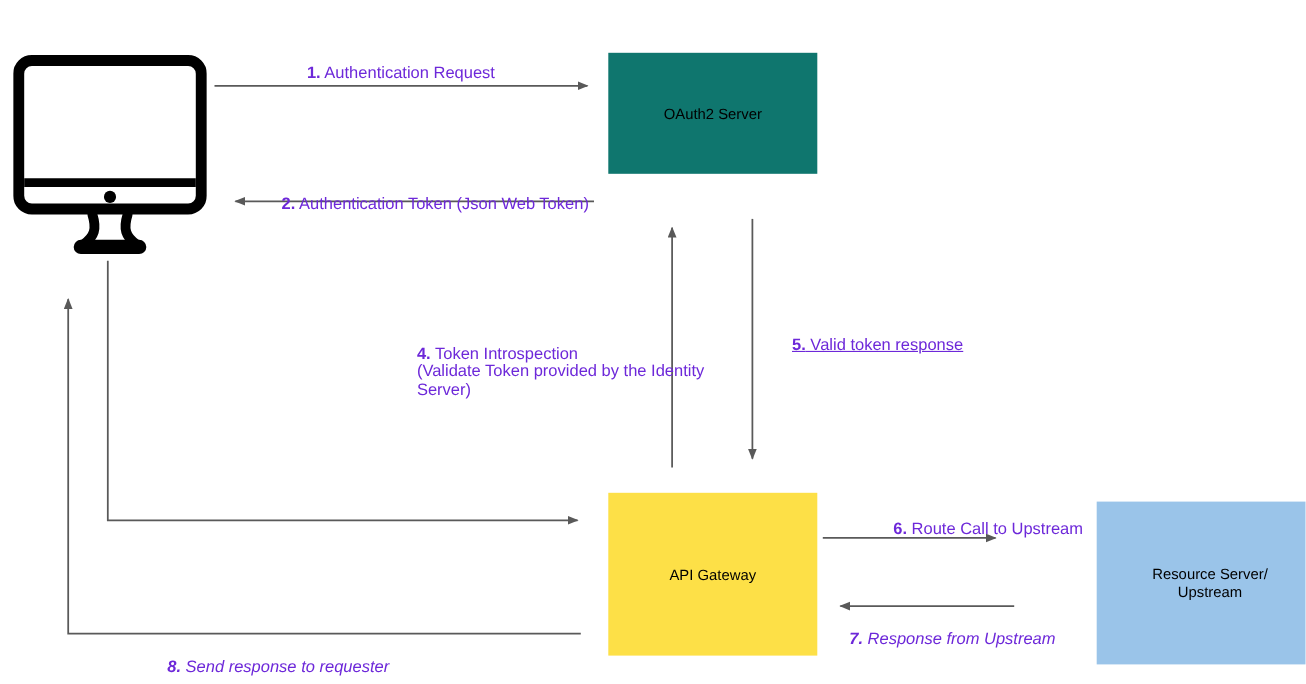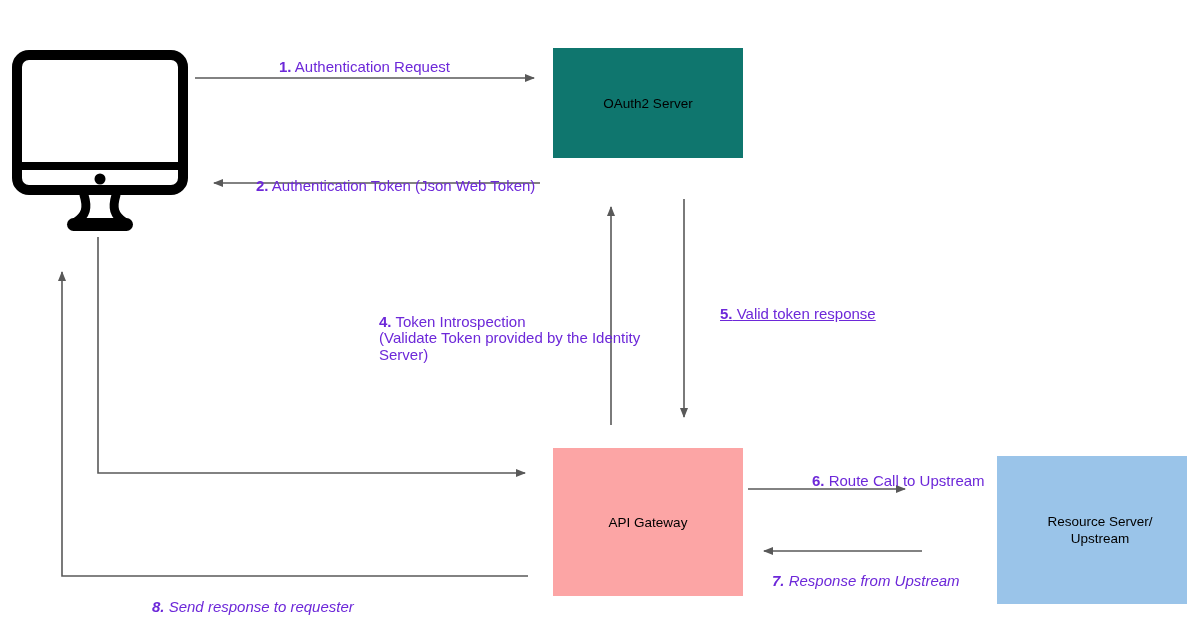--- a/index.html
+++ b/index.html
@@ -125,21 +125,21 @@
       <path d="M104,145 C100,158 102,165 112,172" fill="none" stroke="#000000" stroke-width="9" stroke-linecap="round"></path>
 
       <rect x="55" y="168" width="66" height="13" rx="6.5" ry="6.5" fill="#000000"></rect>
     </svg>
   </div>
 
   <div class="node-box" style="left:553px; top:48px; width:190px; height:110px; background:#0f766e;">
     <span>OAuth2 Server</span>
   </div>
 
-  <div class="node-box" style="left:553px; top:448px; width:190px; height:148px; background:#fca5a5;">
+  <div class="node-box" style="left:553px; top:448px; width:190px; height:148px; background:#fde047;">
     <span>API Gateway</span>
   </div>
 
   <div class="node-box" style="left:970px; top:456px; width:206px; height:148px; background:#9AC4E9;margin-left:27px;">
     <span>Resource Server/
 Upstream</span>
   </div>
 
   <div class="edge-label" style="left:279px; top:42px;">
     <span class="num">1.</span><span> Authentication Request</span>

